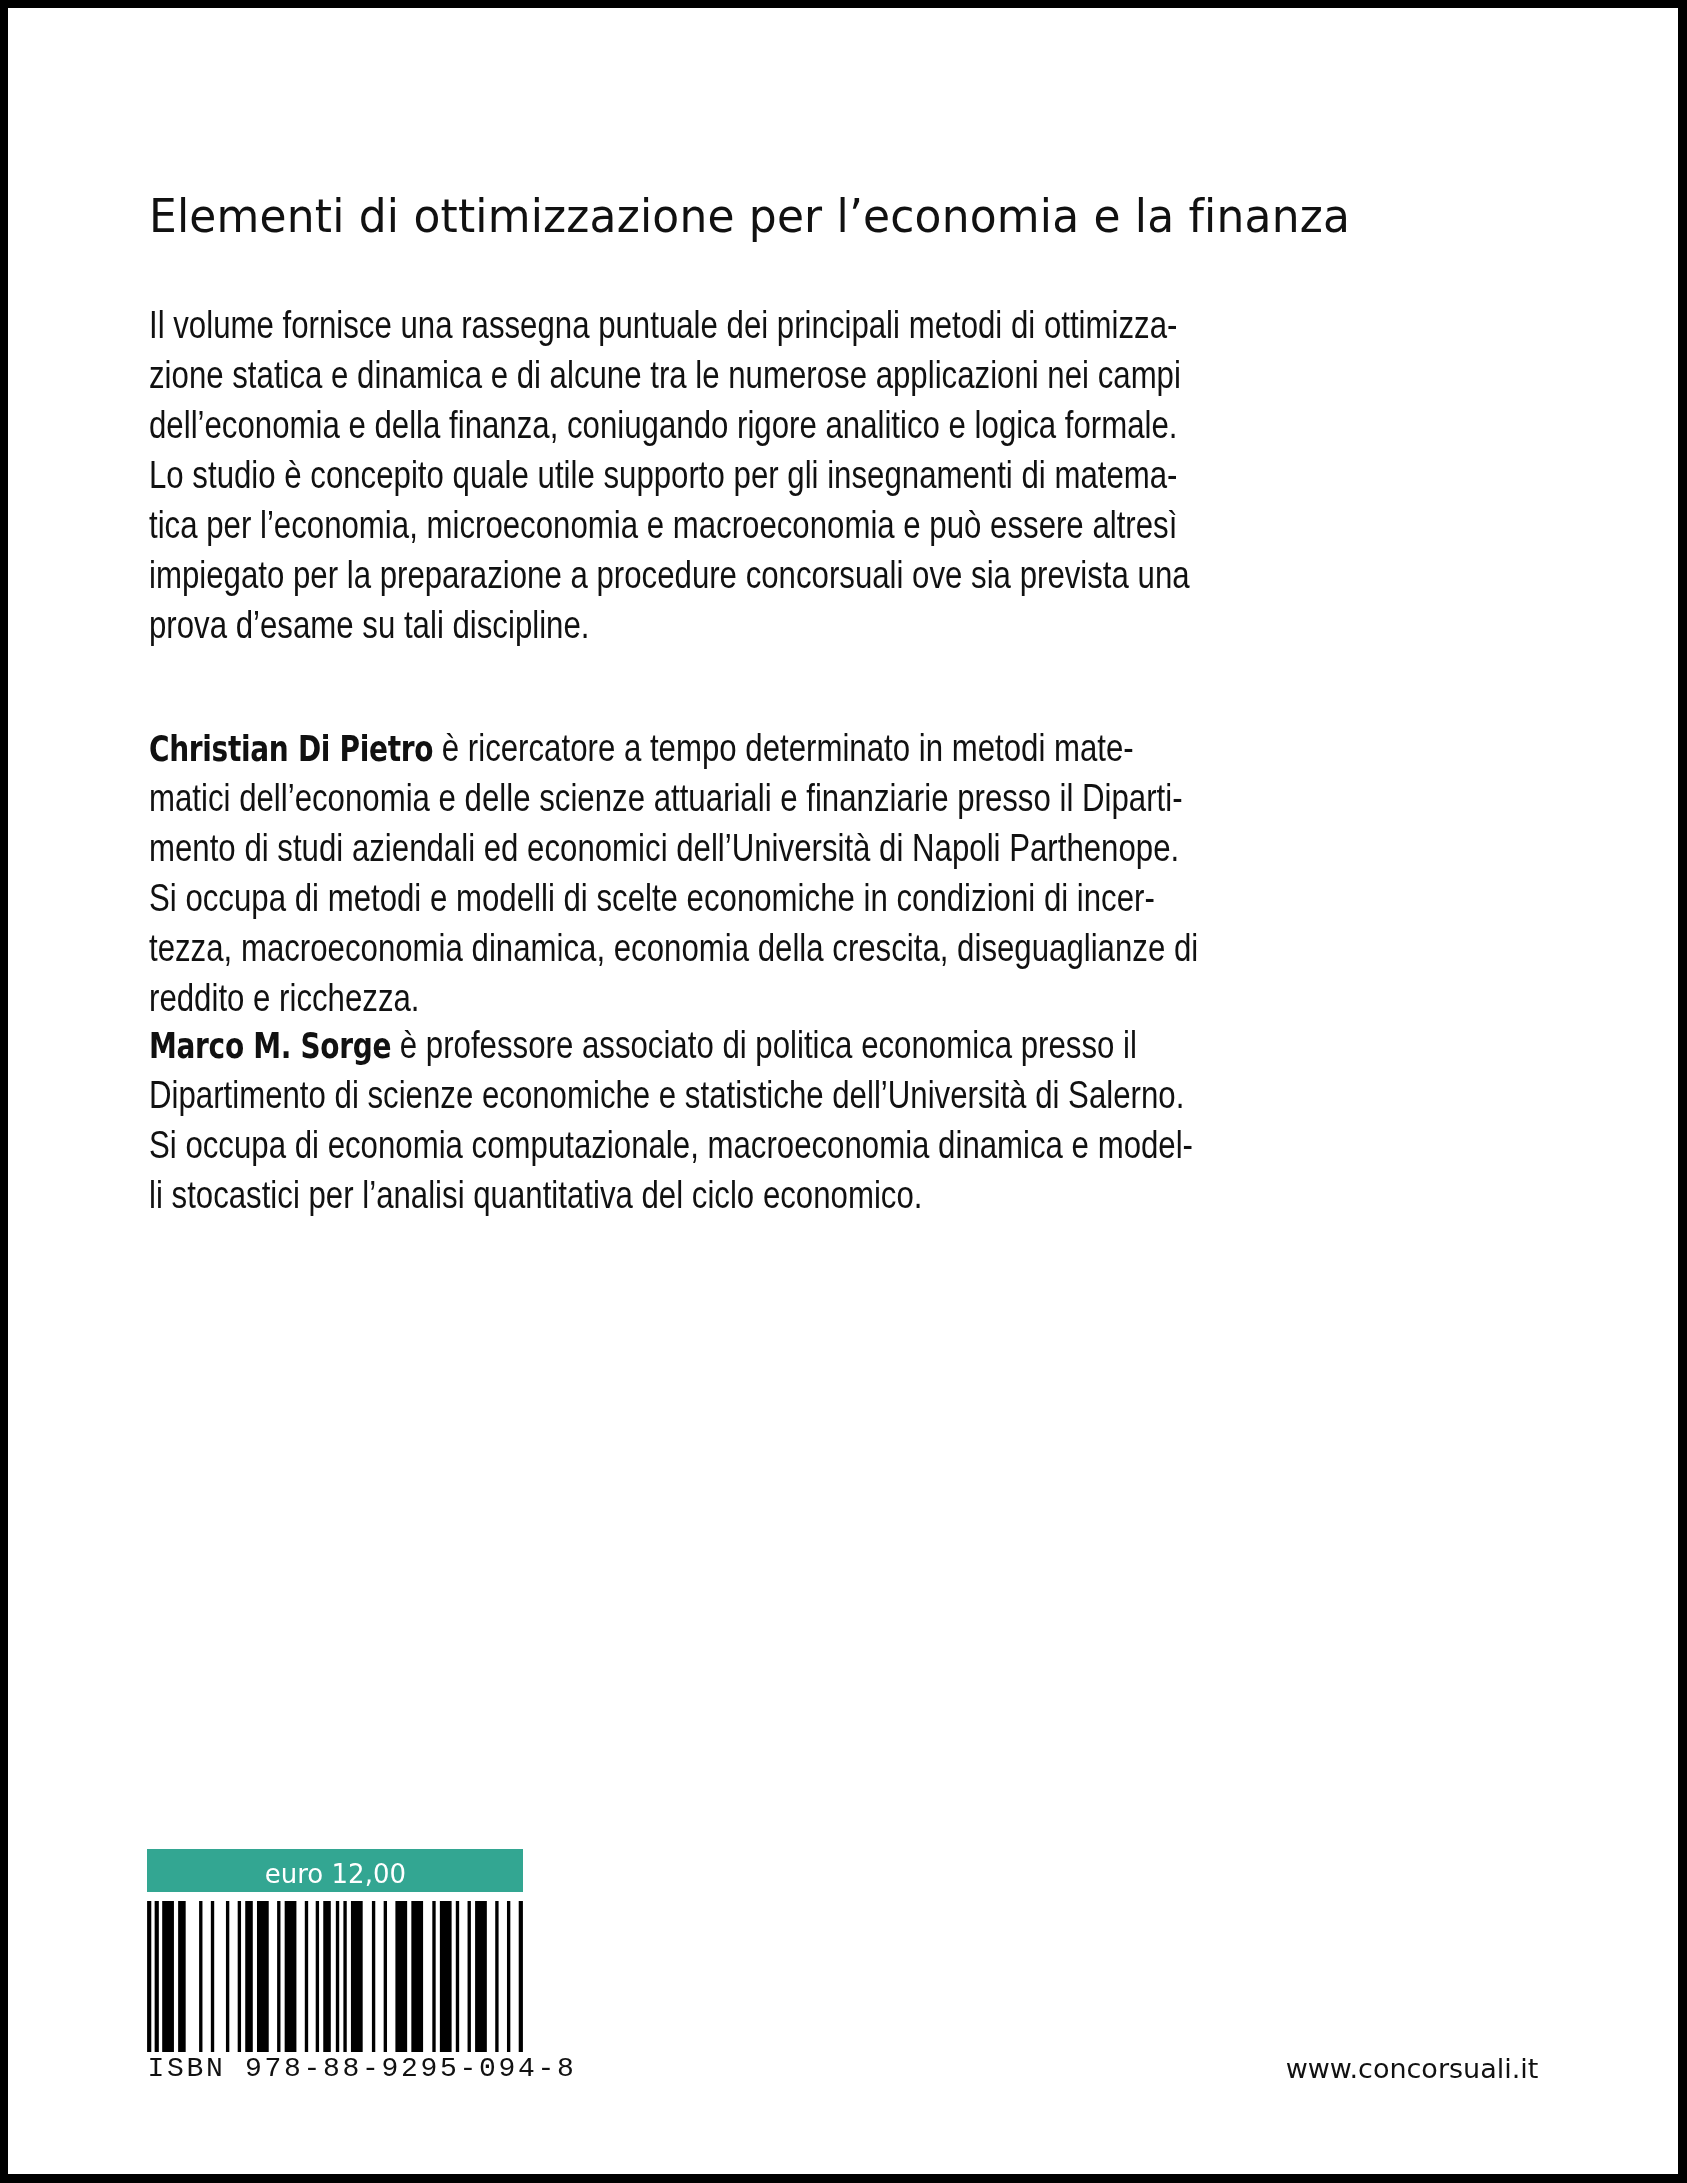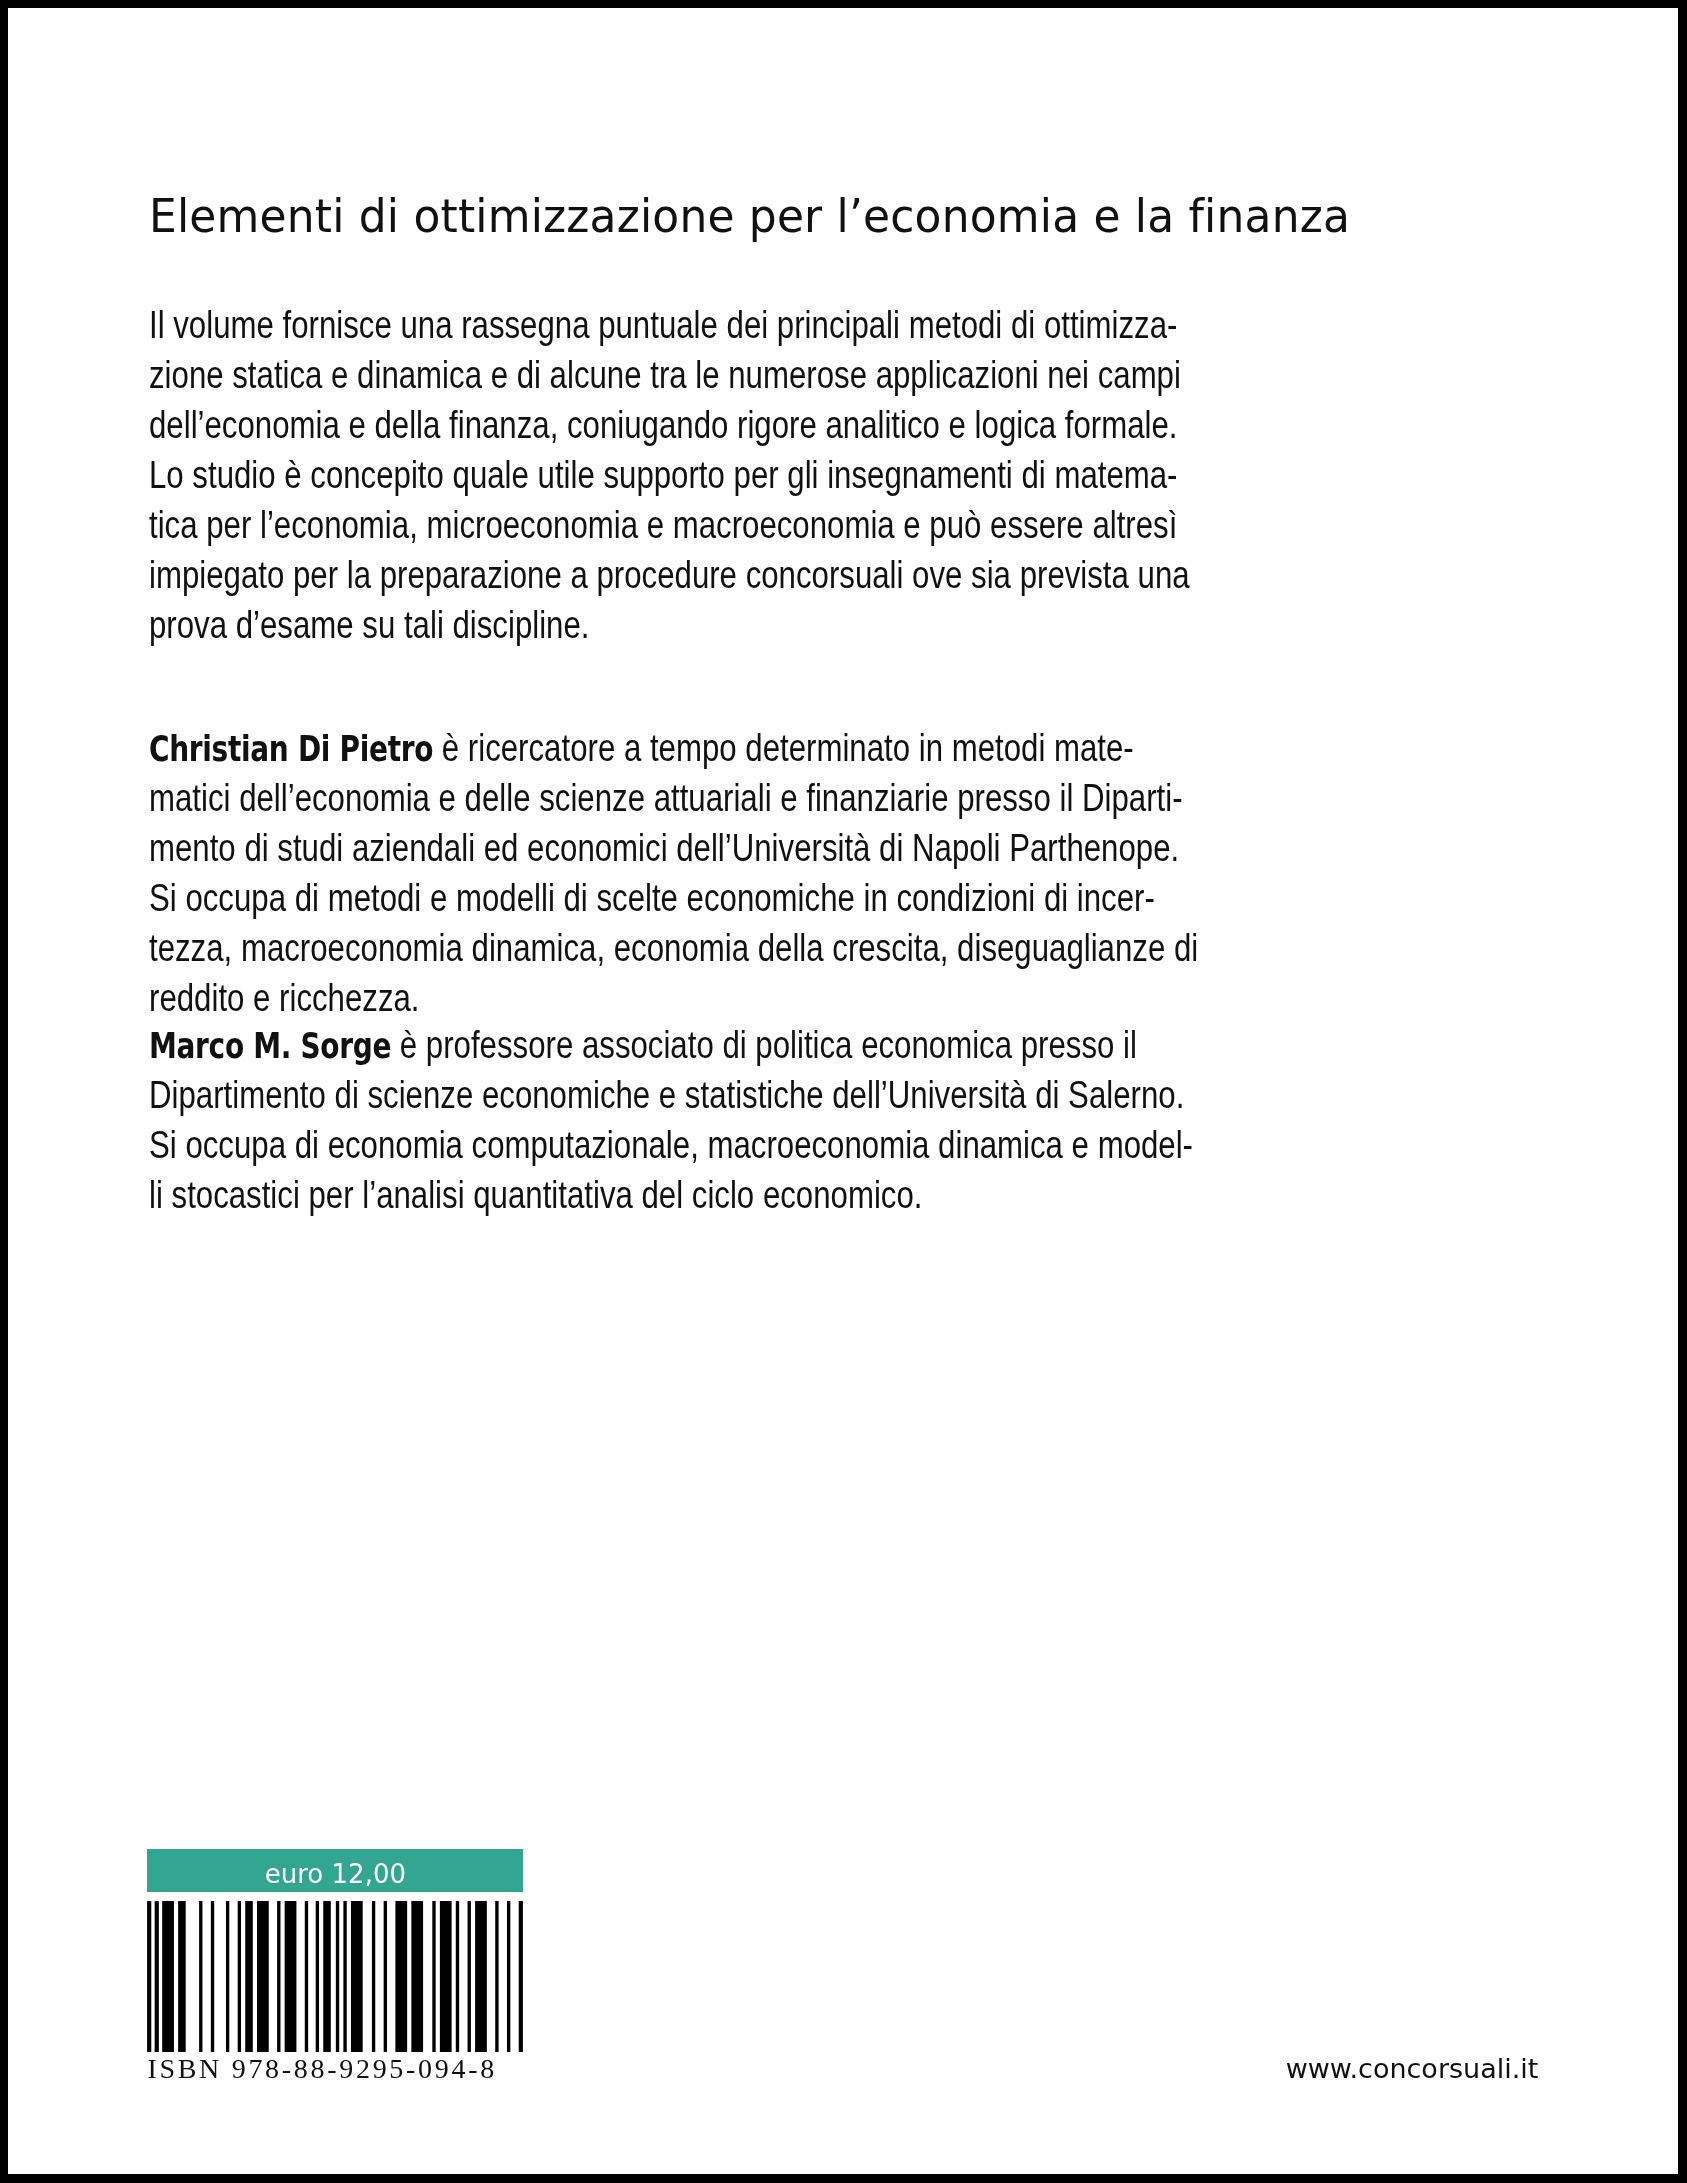--- a/index.html
+++ b/index.html
@@ -30,21 +30,21 @@
     background:#33a692; color:#ffffff; text-align:center;
     font-family:"DejaVu Sans", sans-serif; font-size:26px; line-height:51px;
   }
   .barcode {
     position:absolute; left:139px; top:1893px; width:376px; height:151px;
     background:#ffffff;
   }
   .barcode svg { display:block; }
   .isbn {
     position:absolute; left:139px; top:2045px;
-    font-family:Liberation Serif, serif; font-size:28px; color:#111;
+    font-family:Liberation Mono, monospace; font-size:28px; color:#111;
     letter-spacing:2.7px; white-space:nowrap;
   }
   .website {
     position:absolute; right:140px; top:2045px;
     font-family:"DejaVu Sans", sans-serif; font-size:27px; color:#111;
     white-space:nowrap;
   }
 </style>
 </head>
 <body>

